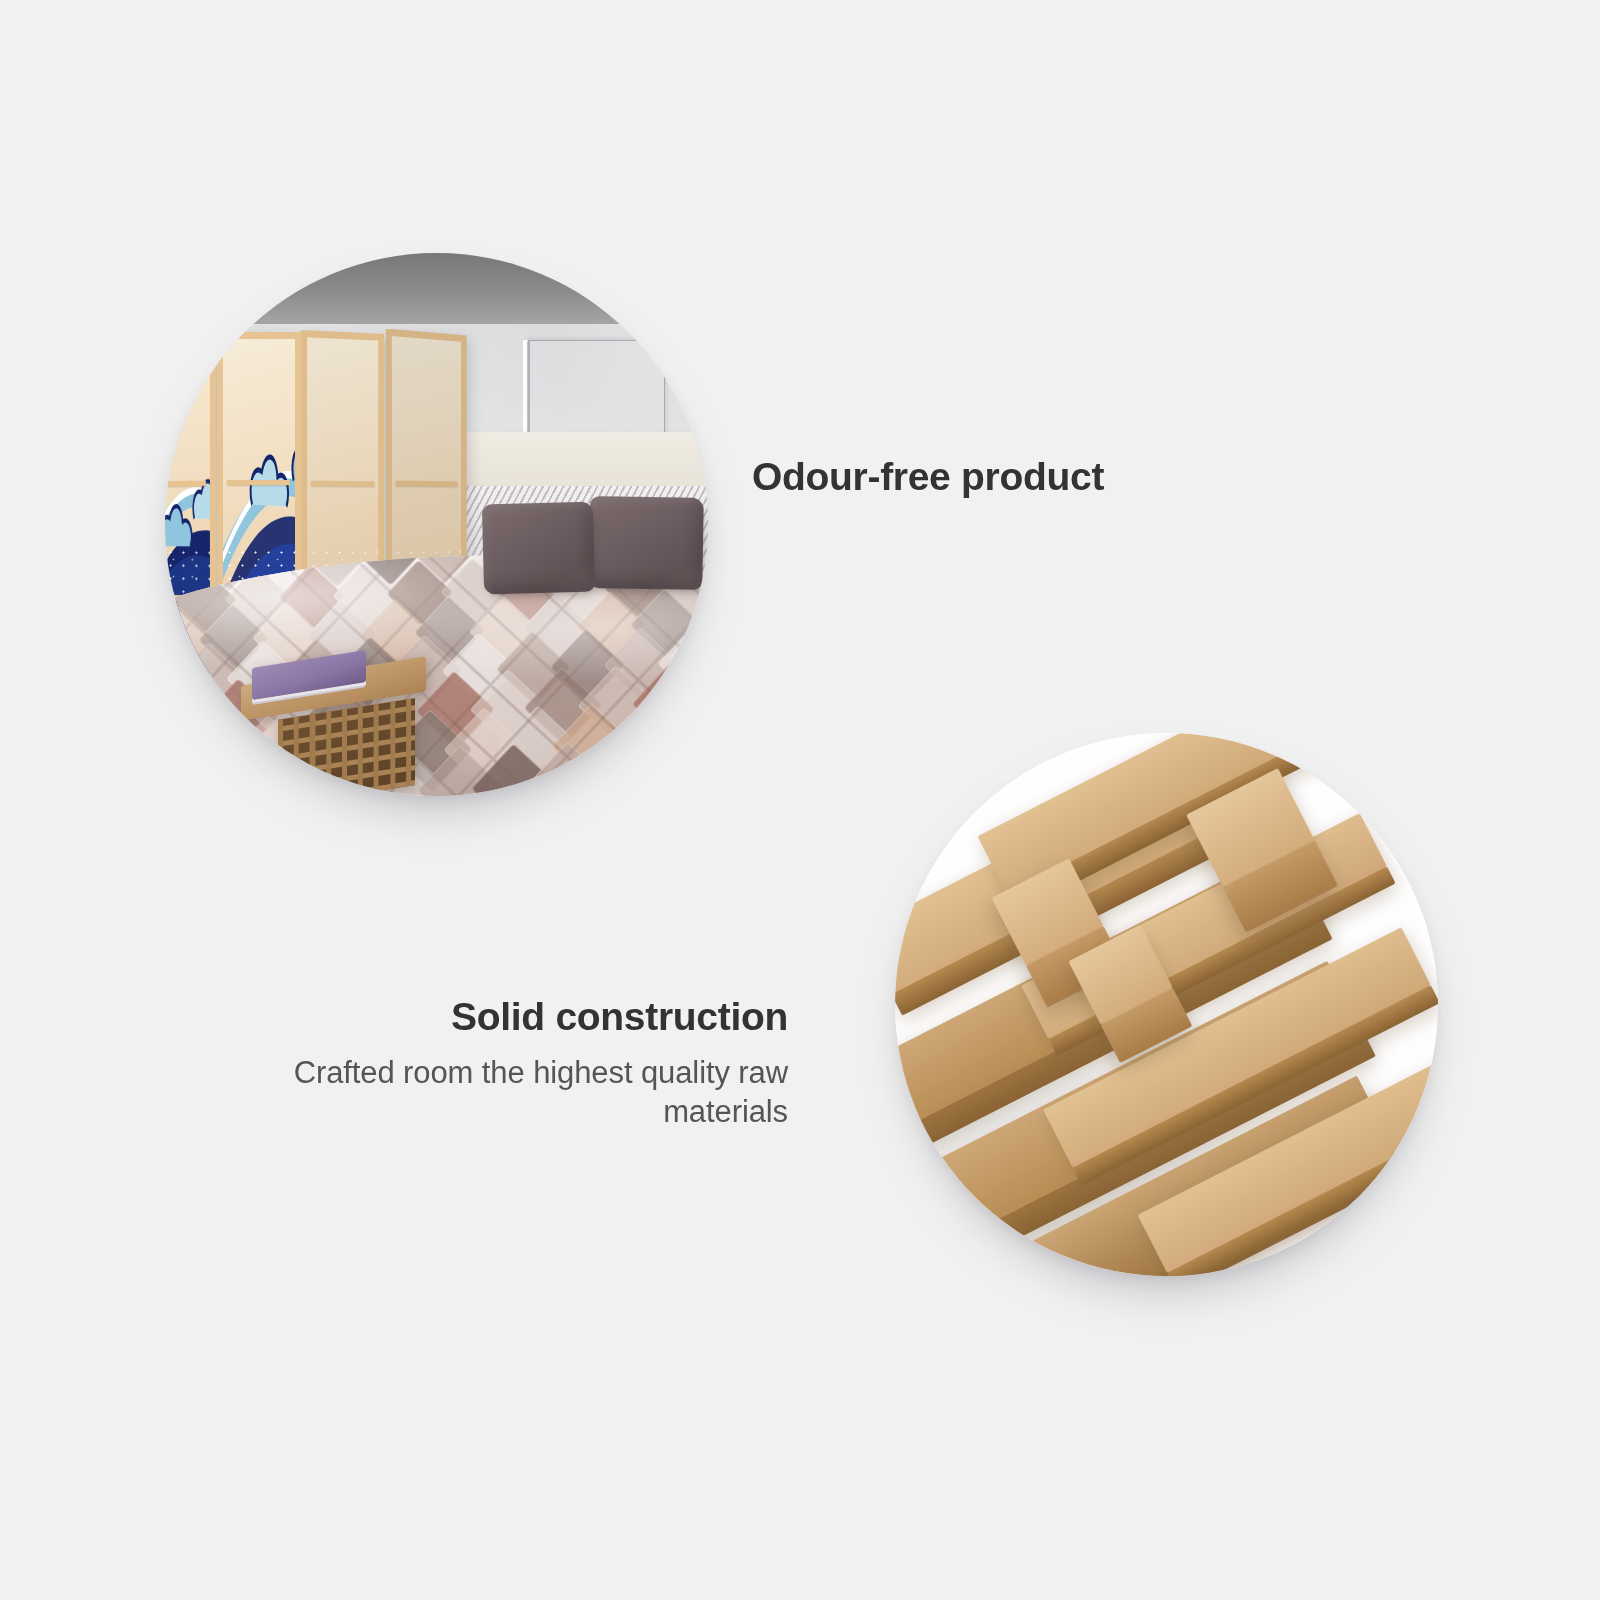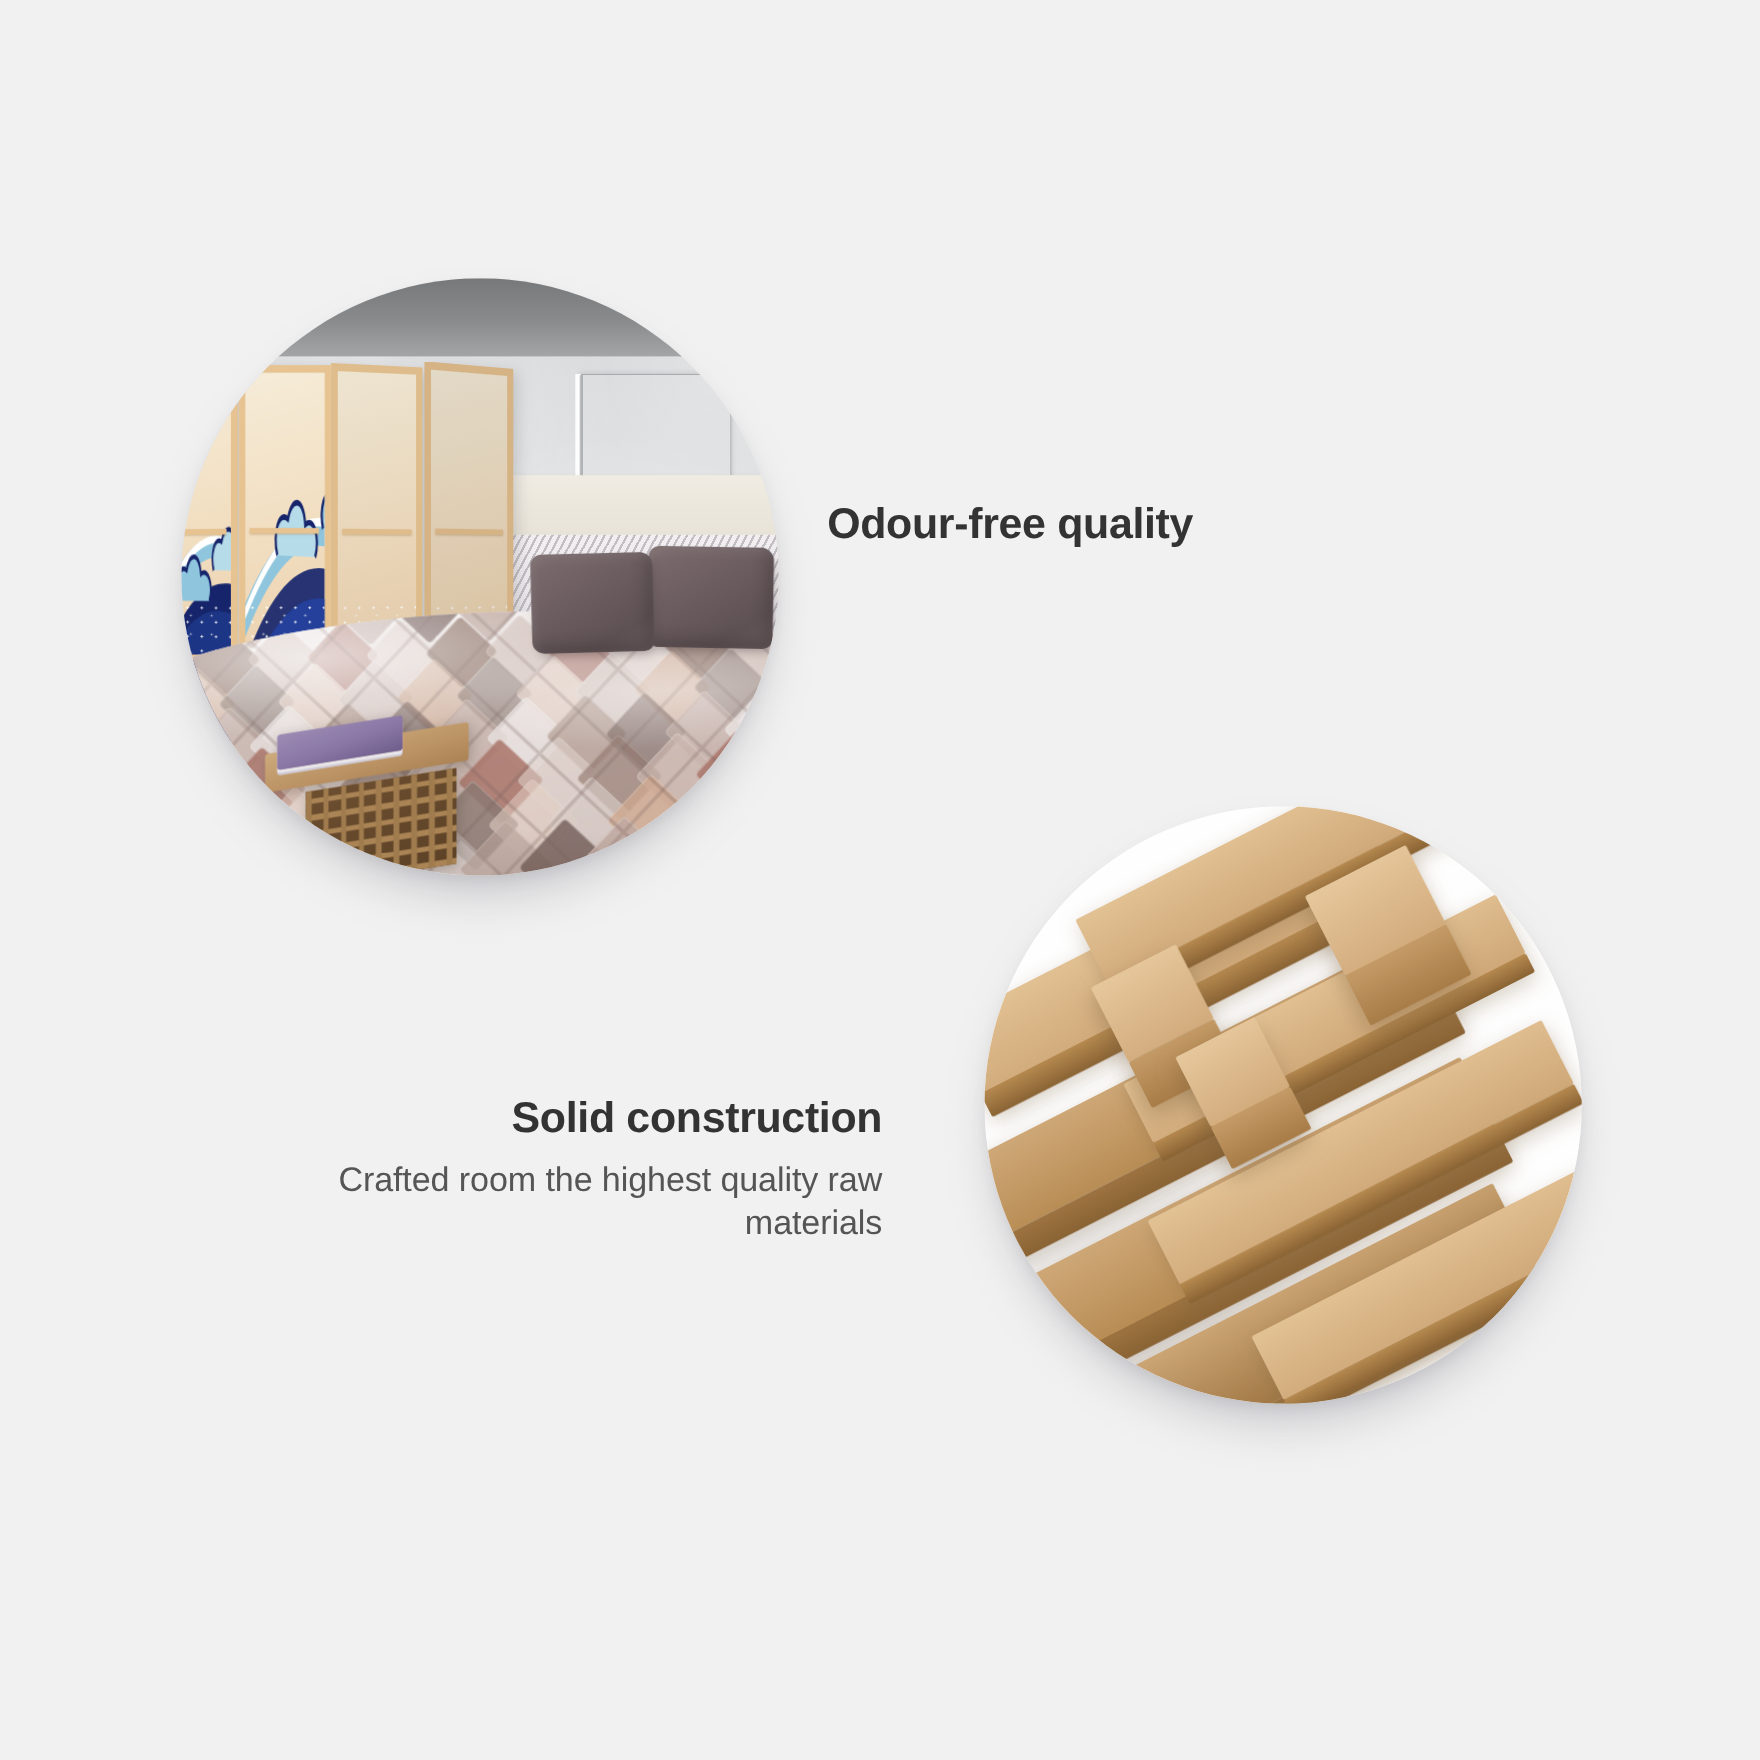--- a/index.html
+++ b/index.html
@@ -213,21 +213,21 @@
     position:absolute; border-radius:2px;
     background-image:
       repeating-linear-gradient(8deg,
         rgba(255,255,255,.10) 0 2px,
         rgba(120,84,42,.16) 2px 5px);
   }
 
   
   .feature-text{ position:absolute; }
   #text-odour{ left:752px; top:455px; width:520px; text-align:left; }
-  #text-solid{ left:272px; top:995px; width:530px; text-align:right; }
+  #text-solid{ left:258px; top:995px; width:530px; text-align:right; }
   .feature-title{
     font-size:39px; font-weight:700; color:#333333;
     letter-spacing:-.3px; line-height:1.12;
   }
   .feature-sub{
     margin-top:14px;
     font-size:31px; font-weight:400; color:#555555;
     line-height:1.26; letter-spacing:-.1px;
   }
 </style>
@@ -395,21 +395,21 @@
 
       <div class="bench">
         <div class="bench-lattice"></div>
         <div class="bench-top"></div>
         <div class="bench-books"></div>
       </div>
     </div>
   </div>
 
   <div class="feature-text" id="text-odour">
-    <div class="feature-title">Odour-free quality</div>
+    <div class="feature-title">Odour-free product</div>
   </div>
 
   <div class="circle-media" id="circle-wood">
     <div class="inner">
       <div class="wd-bg"></div>
       <div class="wd-stack" id="wood-stack">
           <div class="plank" style="left: -8%; top: 18%; width: 78%; height: 13%; transform: rotate(-27deg); z-index: 10; filter: drop-shadow(rgba(130, 104, 68, 0.3) 0px 6px 9px);">
             <div class="face" style="background: linear-gradient(178deg, rgb(226, 193, 147) 0%, rgb(207, 168, 120) 100%);"></div>
             <div class="edge" style="left: 0px; right: 0px; top: 100%; height: 34%; background: linear-gradient(rgb(181, 137, 79) 0%, rgb(138, 99, 52) 100%);"></div>
           </div>

